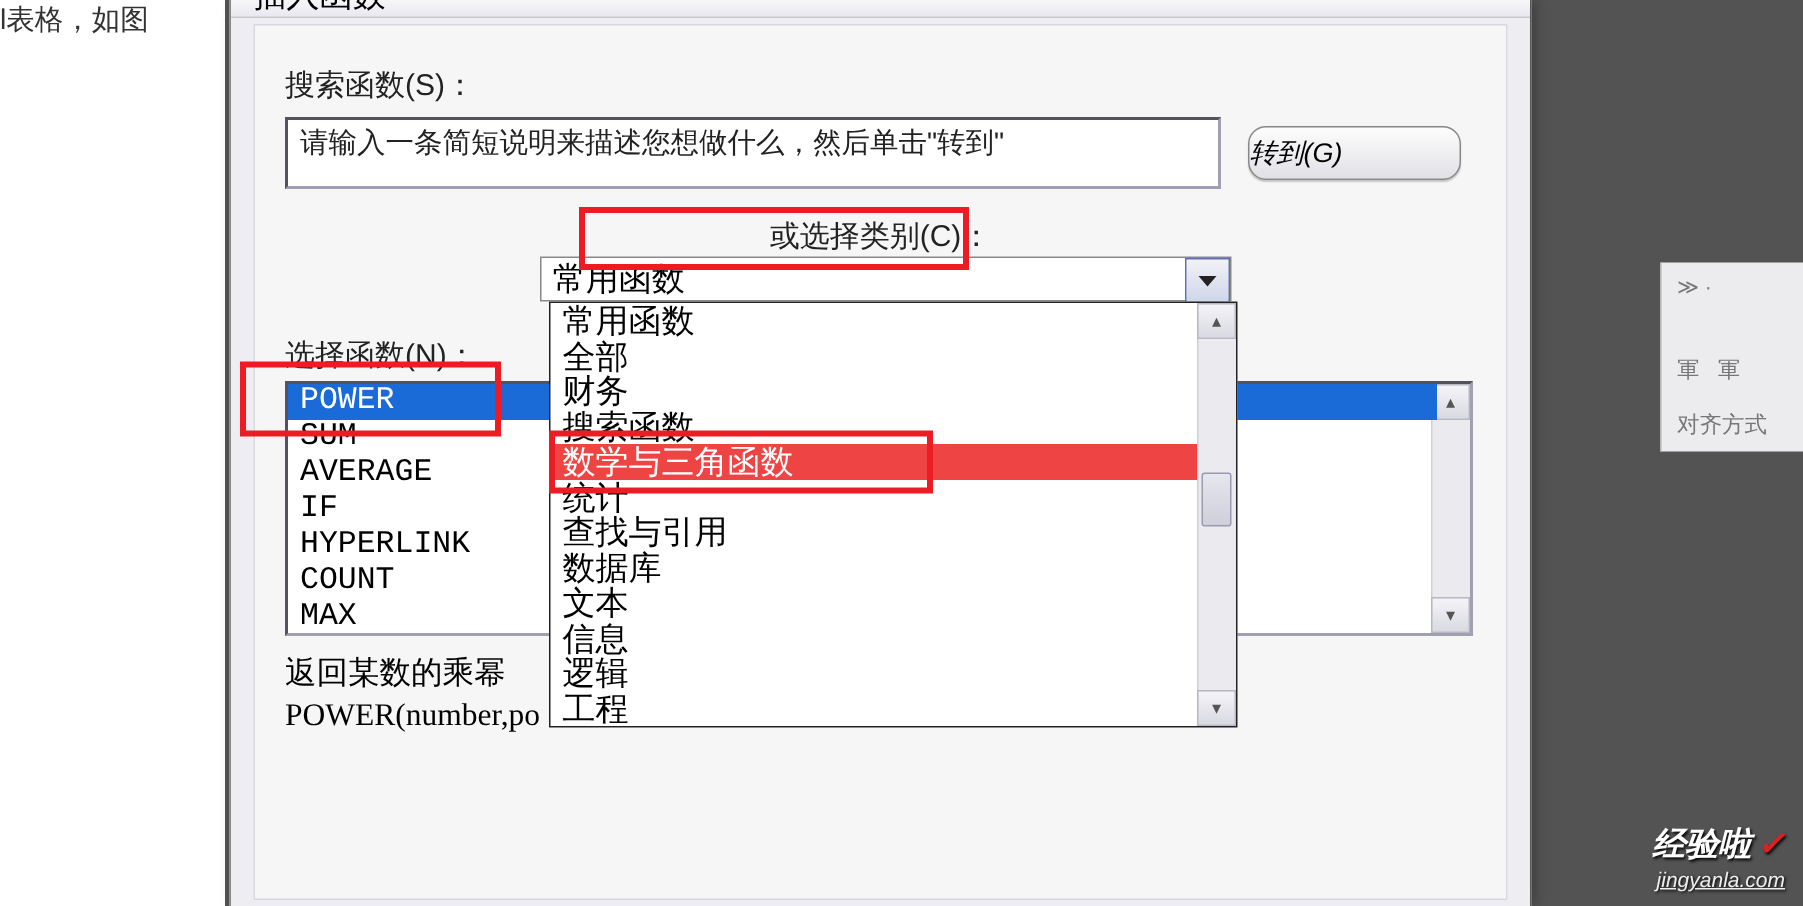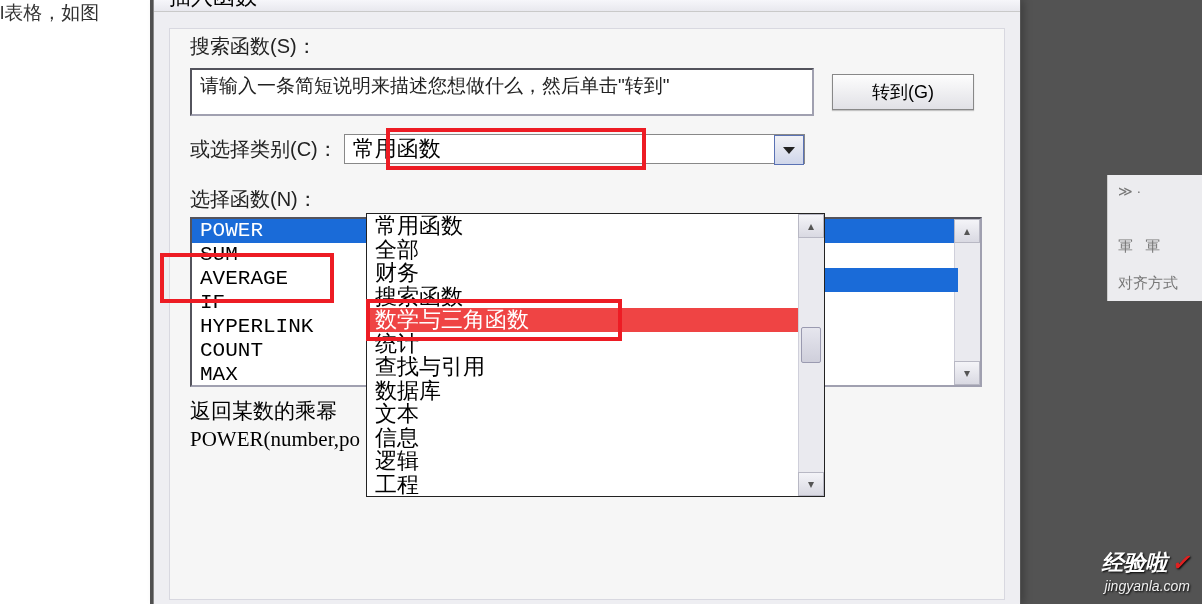--- a/index.html
+++ b/index.html
@@ -60,48 +60,49 @@
       left: 15px; top: -18px;
       color: #000;
       font-size: 22px;
     }
     .content {
       position: absolute;
       left: 15px; top: 16px;
       right: 15px; bottom: 4px;
       background: #f6f6f6;
       border: 1px solid #d8d8e0;
-      padding: 4px 20px;
-      margin-top: 12px;
+      padding: 26px 20px;
     }
     .row { display: flex; align-items: center; margin-bottom: 10px; }
     .label { font-size: 20px; color: #222; white-space: nowrap; }
     .search-box {
       width: 624px; height: 48px;
       background: #fff;
       border: 2px inset #a0a0b0;
       padding: 4px 8px;
       font-size: 19px;
       color: #222;
       line-height: 1.25;
       margin-right: 18px;
     }
     .go-btn {
       width: 142px; height: 36px;
       background: linear-gradient(#fdfdfd, #e1e1e6);
       border: 1px solid #888;
-      border-radius: 0;
+      border-radius: 12px;
       font-size: 18px;
-      display: flex; align-items: center; justify-content: center;
+      display: flex; align-items: center; justify-content: flex-start;
       box-shadow: 0 1px 1px rgba(0,0,0,0.2);
+      font-style: italic;
     }
     .category-row {
       display: flex; align-items: center;
       margin-top: 18px;
       position: relative;
+      flex-direction: column;
     }
     .category-select {
       position: relative;
       width: 461px; height: 30px;
       background: #fff;
       border: 1px solid #888;
       display: flex; align-items: center;
       padding-left: 8px;
       font-family: "SimSun", serif;
       font-size: 22px;
@@ -245,20 +246,21 @@
     }
     .wm-line1 {
       color: #fff; font-weight: bold; font-size: 22px;
       font-style: italic;
       text-shadow: 1px 1px 2px #000;
     }
     .wm-check { color: #e02020; font-weight: bold; margin-left: 4px;}
     .wm-line2 {
       color: #eee; font-size: 14px; font-style: italic;
       text-shadow: 1px 1px 2px #000;
+      text-decoration: underline;
     }
   </style>
 </head>
 <body>
 
 <div class="page-bg">
   <span>l表格，如图</span>
 </div>
 
 <div class="right-bg">

